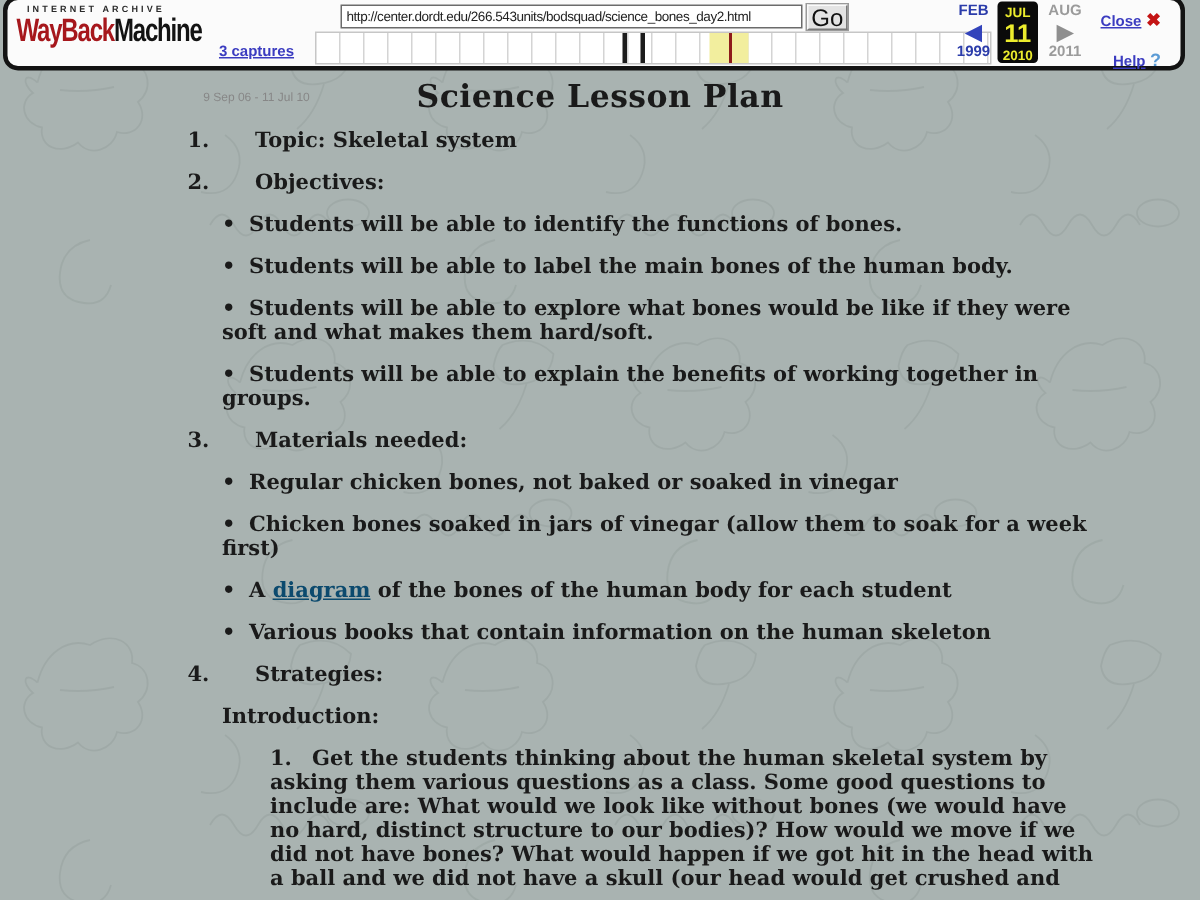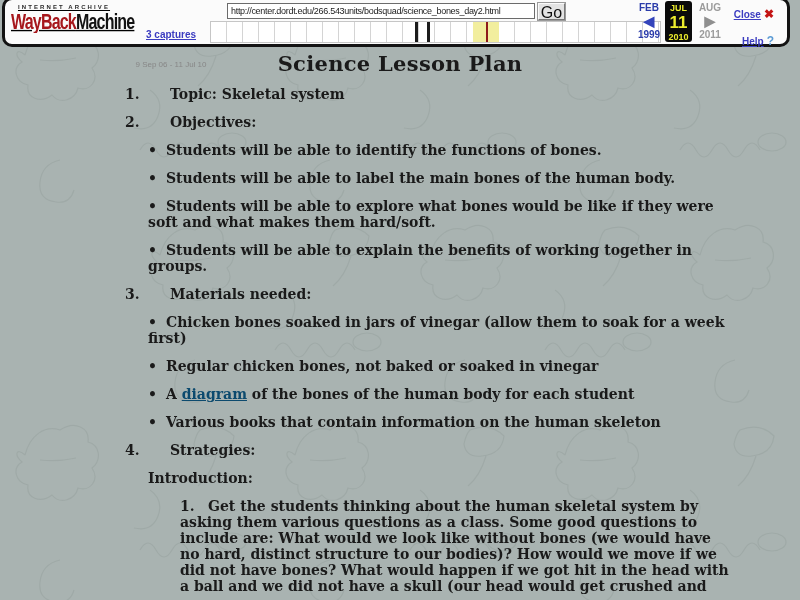--- a/index.html
+++ b/index.html
@@ -5,21 +5,21 @@
   html,body{margin:0;padding:0;}
   body{width:800px;height:600px;position:relative;overflow:hidden;background:#a9b3b1;}
 
   
   .watermark{position:absolute;left:0;top:0;z-index:0;}
 
   
   .toolbar{position:absolute;left:2px;top:-3px;width:782px;height:44px;background:#fbfbfb;
            border:3px solid #131313;border-radius:10px;z-index:10;
            font-family:"Liberation Sans",sans-serif;}
-  .logo{position:absolute;left:6px;top:4px;width:106px;text-decoration:underline;}
+  .logo{position:absolute;left:6px;top:4px;width:106px;}
   .logo-top{font-size:6px;font-weight:bold;letter-spacing:2.1px;color:#2a2a2a;text-align:center;white-space:nowrap;}
   .logo-main{font-size:16px;font-weight:bold;letter-spacing:-0.8px;line-height:15px;margin-top:1px;
              transform:scaleY(1.35);transform-origin:top left;white-space:nowrap;}
   .logo-red{color:#a6171c;}
   .logo-black{color:#131313;}
   .captures{position:absolute;left:126px;top:24px;width:80px;text-align:center;}
   .captures a{font-size:10px;font-weight:bold;color:#3b3cc0;white-space:nowrap;}
   .captures-range{font-size:8px;color:#878787;margin-top:18px;white-space:nowrap;}
   .url{position:absolute;left:222px;top:3px;width:300px;height:12px;font-size:9px;letter-spacing:-0.3px;
        border:1px solid #6b6b6b;padding:1px 3px;font-family:"Liberation Sans",sans-serif;color:#222;background:#fff;}
@@ -165,23 +165,23 @@
   <div id="blocks">
       <p class="blk section"><span class="mk">1.</span>Topic: Skeletal system</p>
       <p class="blk section"><span class="mk">2.</span>Objectives:</p>
       <p class="blk bullet"><span class="mk">•</span>Students will be able to identify the functions of bones.</p>
       <p class="blk bullet"><span class="mk">•</span>Students will be able to label the main bones of the human body.</p>
       <p class="blk bullet"><span class="mk">•</span>Students will be able to explore what bones would be like if they were
 soft and what makes them hard/soft.</p>
       <p class="blk bullet"><span class="mk">•</span>Students will be able to explain the benefits of working together in
 groups.</p>
       <p class="blk section"><span class="mk">3.</span>Materials needed:</p>
+      <p class="blk bullet"><span class="mk">•</span>Regular chicken bones, not baked or soaked in vinegar</p>
       <p class="blk bullet"><span class="mk">•</span>Chicken bones soaked in jars of vinegar (allow them to soak for a week
 first)</p>
-      <p class="blk bullet"><span class="mk">•</span>Regular chicken bones, not baked or soaked in vinegar</p>
       <p class="blk bullet"><span class="mk">•</span>A <a class="doclink" href="#">diagram</a> of the bones of the human body for each student</p>
       <p class="blk bullet"><span class="mk">•</span>Various books that contain information on the human skeleton</p>
       <p class="blk section"><span class="mk">4.</span>Strategies:</p>
       <p class="blk plain">Introduction:</p>
       <p class="blk subpara"><span class="mk">1.</span>Get the students thinking about the human skeletal system by
 asking them various questions as a class. Some good questions to
 include are: What would we look like without bones (we would have
 no hard, distinct structure to our bodies)? How would we move if we
 did not have bones? What would happen if we got hit in the head with
 a ball and we did not have a skull (our head would get crushed and</p>

